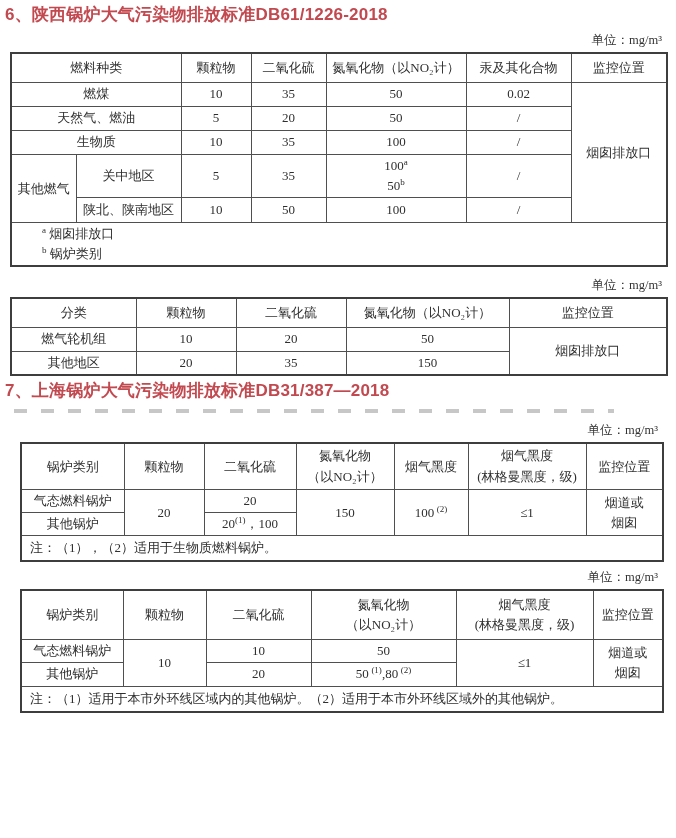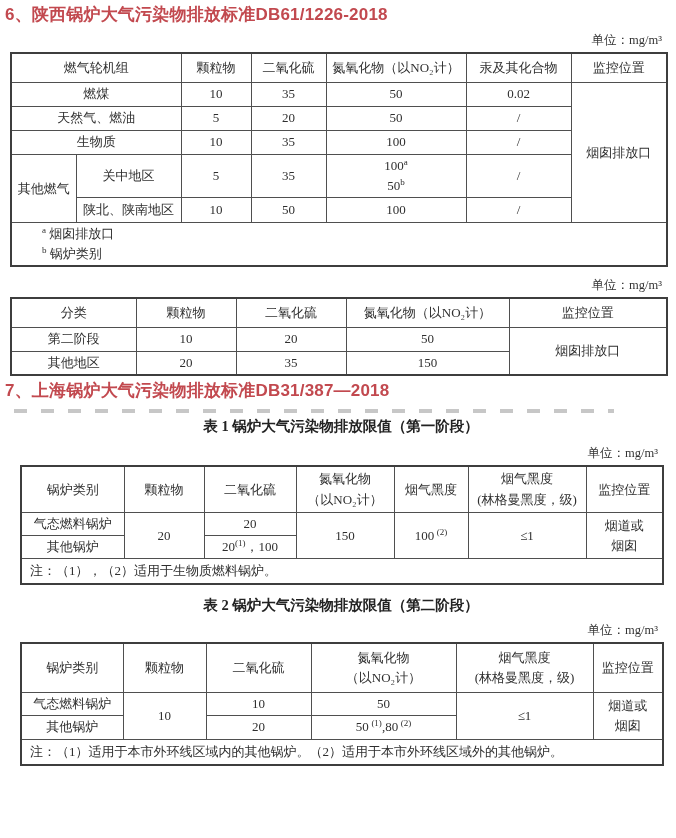--- a/index.html
+++ b/index.html
@@ -55,21 +55,21 @@
       <col style="width:65px">
         <col style="width:105px">
         <col style="width:70px">
       <col style="width:75px">
         <col style="width:140px">
         <col style="width:105px">
         <col style="width:96px">
     </colgroup>
     <tbody>
         <tr style="height:29px;">
-      <th colspan="2">燃气轮机组</th>
+      <th colspan="2">燃料种类</th>
       <th>颗粒物</th>
       <th>二氧化硫</th>
       <th>氮氧化物（以NO₂计）</th>
       <th>汞及其化合物</th>
       <th>监控位置</th>
     </tr>
     <tr style="height:24px;">
       <td colspan="2">燃煤</td>
       <td>10</td>
       <td>35</td>
@@ -130,41 +130,40 @@
     </colgroup>
     <tbody>
         <tr style="height:29px;">
       <th>分类</th>
       <th>颗粒物</th>
       <th>二氧化硫</th>
       <th>氮氧化物（以NO₂计）</th>
       <th>监控位置</th>
     </tr>
     <tr style="height:24px;">
-      <td>第二阶段</td>
+      <td>燃气轮机组</td>
       <td>10</td>
       <td>20</td>
       <td>50</td>
       <td rowspan="2">烟囱排放口</td>
     </tr>
     <tr style="height:24px;">
       <td>其他地区</td>
       <td>20</td>
       <td>35</td>
       <td>150</td>
     </tr>
   </tbody>
     </table>
 </div>
 
 <div class="red-heading mt-head7">7、上海锅炉大气污染物排放标准DB31/387—2018</div>
 <div class="artifact"></div>
 
 <div class="s7-block">
-  <div class="tbl-title mt-sh-title">表 1 锅炉大气污染物排放限值（第一阶段）</div>
   <div class="unit mt-unit7a">单位：mg/m³</div>
 
   <table class="mt-table" style="width:642px;">
     <colgroup>
       <col style="width:103px">
         <col style="width:80px">
         <col style="width:92px">
       <col style="width:98px">
         <col style="width:74px">
         <col style="width:118px">
@@ -205,21 +204,20 @@
       <td>
         <span>20</span><sup>(1)</sup><span>，100</span>
       </td>
     </tr>
     <tr style="height:20px;margin-top:36px;">
       <td colspan="7" class="note-cell">注：（1），（2）适用于生物质燃料锅炉。</td>
     </tr>
   </tbody>
     </table>
 
-  <div class="tbl-title mt-t2title">表 2 锅炉大气污染物排放限值（第二阶段）</div>
   <div class="unit mt-unit7b">单位：mg/m³</div>
 
   <table class="mt-table" style="width:642px;">
     <colgroup>
       <col style="width:102px">
         <col style="width:83px">
         <col style="width:105px">
       <col style="width:145px">
         <col style="width:137px">
         <col style="width:70px">

